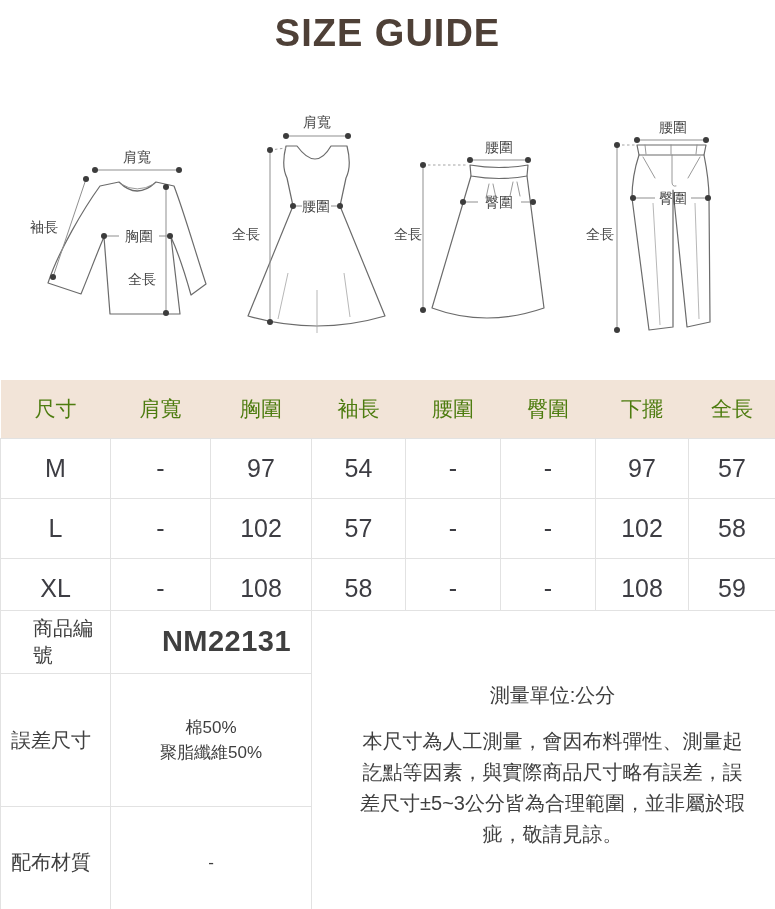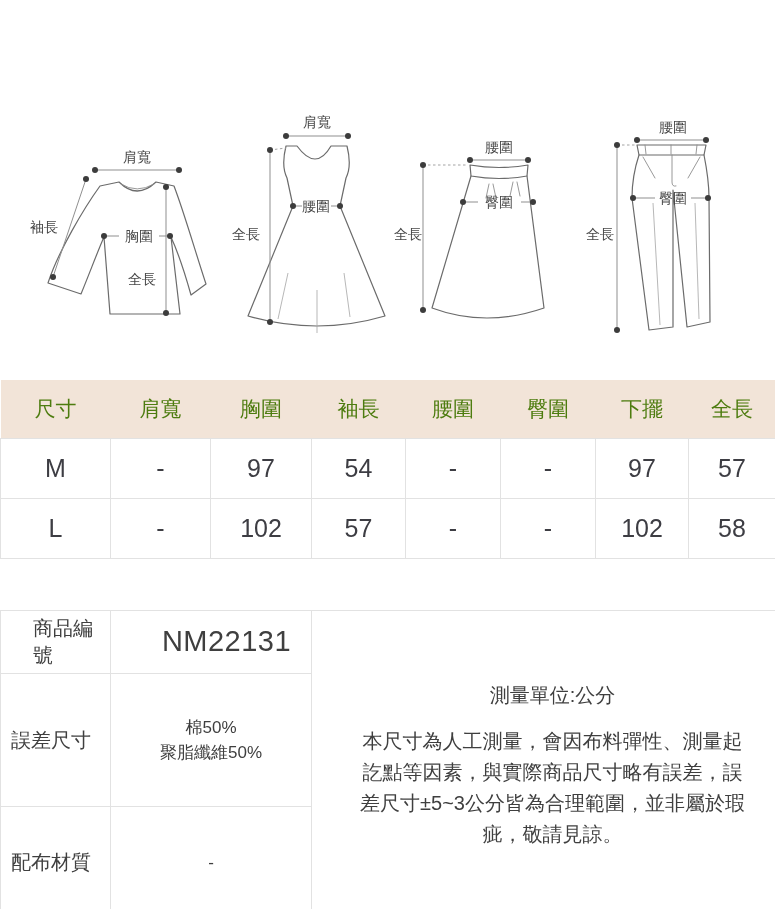--- a/index.html
+++ b/index.html
@@ -35,32 +35,33 @@
     height:57px;border:1px solid #e2e2e2;background:#ffffff;
     font-size:25px;font-weight:400;color:#3d3d43;text-align:center;
   }
   .info-table{
     position:absolute;left:0;top:610px;width:775px;
     border-collapse:collapse;table-layout:fixed;
   }
   .info-table td{border:1px solid #e2e2e2;background:#ffffff;color:#3f3f3f;vertical-align:middle;}
   .info-label{padding-left:10px;font-size:20px;text-align:left;}
   .info-value{text-align:center;font-size:17px;white-space:pre-line;line-height:1.5;}
-  .info-value.code{font-size:29px;letter-spacing:0.5px;}
+  .info-value.code{font-size:29px;letter-spacing:0.5px;font-weight:bold;}
   .row-h1 td{height:60px;padding-left:32px;}
   .row-h2 td{height:130px;}
   .row-h3 td{height:109px;}
   .notes{padding:8px 14px 8px 8px;font-size:20px;line-height:1.55;}
   .notes div{margin:15px;text-align:center;}
 </style>
 </head>
 <body>
 
 <div class="page">
 
+  <h1 class="title">SIZE GUIDE</h1>
 
   <svg id="svg-top" class="diagram" width="205" height="245" viewBox="0 0 205 245">
     <g>
       <path class="garment" d="M78,74 L97,70 Q115,88 134,70 L152,74
         C162,100 174,142 184,172 L169,183 C162,158 154,136 149,125
         L158,202 L88,202 L82,125
         C77,136 68,160 59,182 L26,171 C36,140 62,96 78,74 Z"></path>
       <path class="detail" d="M99,72 Q115,82 132,72"></path>
     </g>
     <g>
@@ -223,20 +224,30 @@
       </tr>
       <tr>
         <td>L</td>
         <td>-</td>
         <td>102</td>
         <td>57</td>
         <td>-</td>
         <td>-</td>
         <td>102</td>
         <td>58</td>
+      </tr>
+      <tr>
+        <td>XL</td>
+        <td>-</td>
+        <td>108</td>
+        <td>58</td>
+        <td>-</td>
+        <td>-</td>
+        <td>108</td>
+        <td>59</td>
       </tr>
     </tbody>
   </table>
 
   <table class="info-table">
     <colgroup>
       <col style="width:110px">
         <col style="width:201px">
         <col style="width:464px">
     </colgroup>

